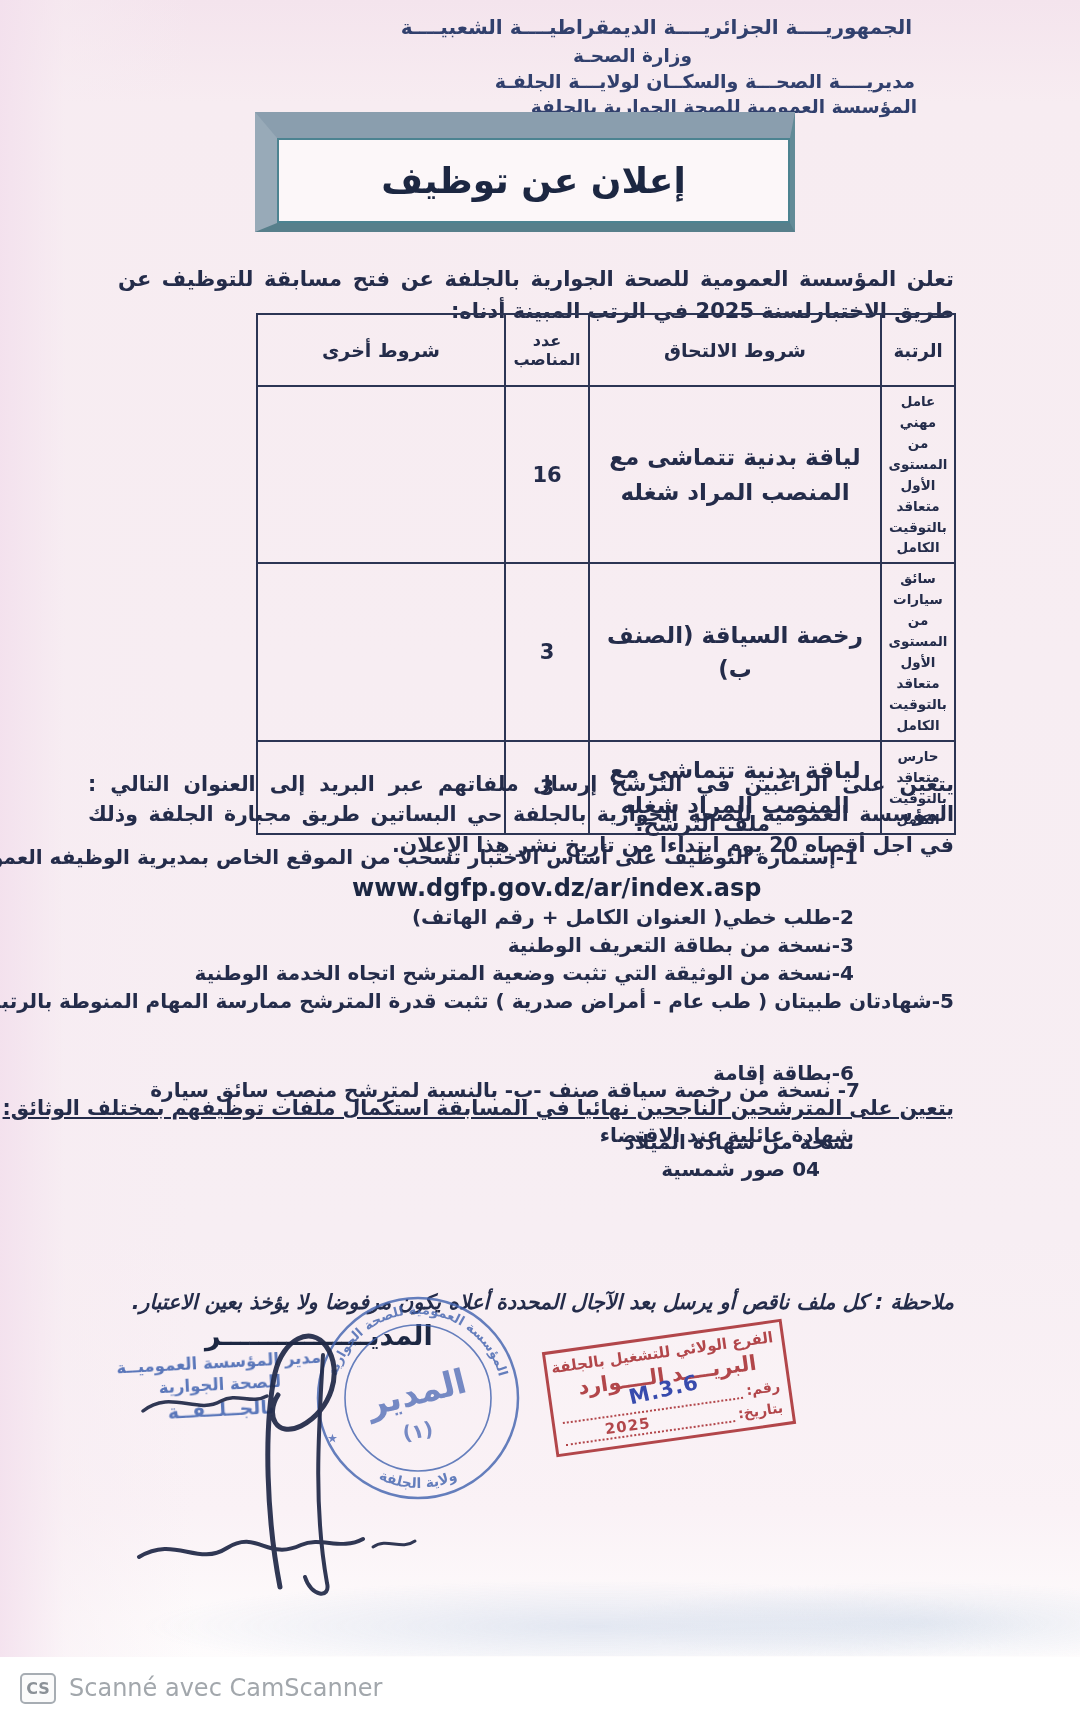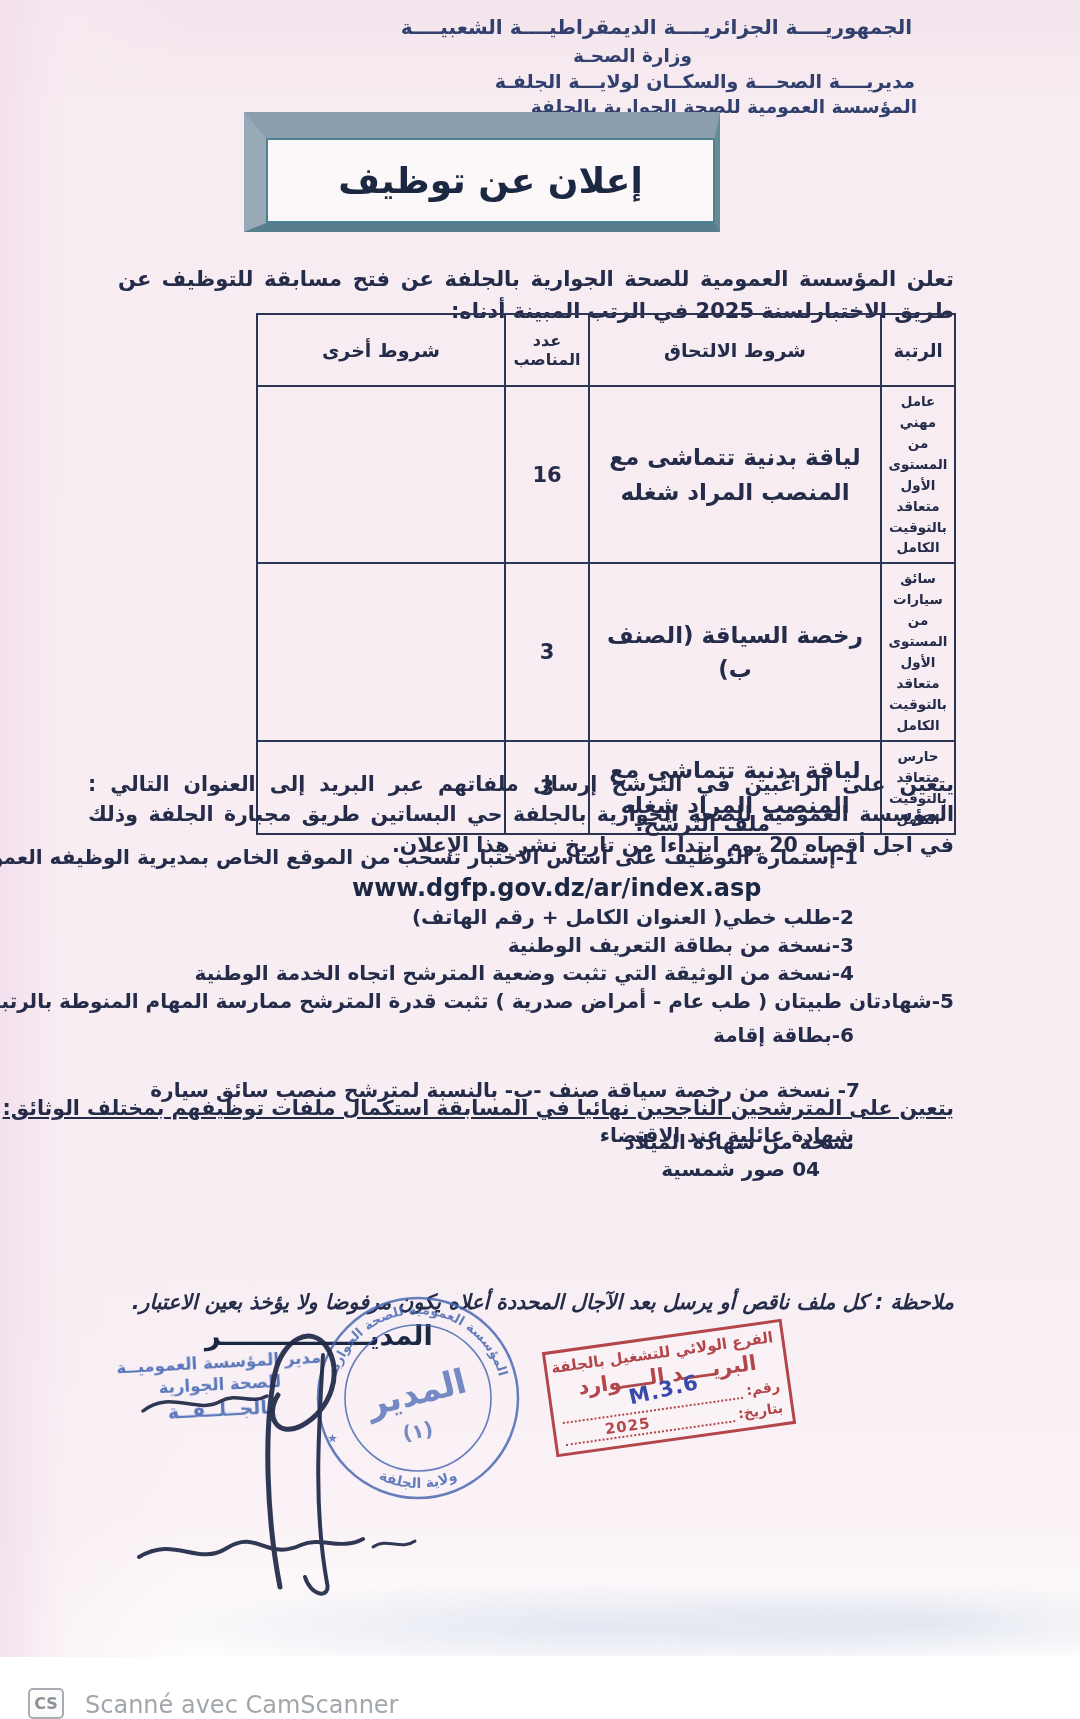--- a/index.html
+++ b/index.html
@@ -14,21 +14,21 @@
   }
   .u{text-decoration:underline;}
   
   .hline{position:absolute; font-weight:bold; color:#31406d; white-space:nowrap;}
   .hl1{top:15px;  right:168px; font-size:20px;}
   .hl2{top:45px;  right:388px; font-size:18.5px;}
   .hl3{top:70px;  right:165px; font-size:19px;}
   .hl4{top:96px;  right:163px; font-size:18.5px;}
   
   .title-frame{
-    position:absolute; left:244px; top:112px; width:476px; height:120px; box-sizing:border-box;
+    position:absolute; left:255px; top:112px; width:540px; height:120px; box-sizing:border-box;
     border-top:26px solid #8a9eae; border-left:22px solid #98aab8;
     border-right:5px solid #628b97; border-bottom:9px solid #577f8b;
     background:#fcf7f9;
   }
   .title-inner{
     width:100%; height:100%; box-sizing:border-box; border:2px solid #4c8391;
     display:flex; align-items:center; justify-content:center;
   }
   .title-text{font-size:36px; font-weight:bold; color:#1c2742; letter-spacing:1px;}
   
@@ -58,21 +58,21 @@
   
   .line{position:absolute; font-weight:bold; font-size:20px; white-space:nowrap; color:#242c4a;}
   .dossier-heading{top:812px; right:310px; font-size:21px;}
   .item1{top:845px; right:222px;}
   .url{position:absolute; top:874px; left:352px; width:346px; text-align:center; direction:ltr;
        font-weight:bold; font-size:24px; color:#1c2742;}
   .i2{top:905px; right:226px;}
   .i3{top:933px; right:226px;}
   .i4{top:961px; right:226px;}
   .i5{top:989px; right:126px;}
-  .i6{top:1023px; right:226px;margin-left:33px;}
+  .i6{top:1061px; right:226px;margin-left:33px;}
   .i7{top:1078px; right:220px;}
   .finalists-heading{top:1096px; right:126px; font-size:20.5px;}
   .f1{top:1130px; right:226px;}
   .f2{top:1157px; right:260px;}
   .f3{top:1123px; right:226px;}
   
   .director-label{position:absolute; left:205px; top:1320px; font-size:27px; font-weight:bold; color:#1c2742; white-space:nowrap;}
   .blue-stamp-text{
     position:absolute; left:92px; top:1352px; width:256px; transform:rotate(-3deg);
     color:#3f62b0; font-weight:bold; text-align:center; opacity:.85; line-height:1.35;
@@ -99,21 +99,21 @@
   
   .smudge{
     position:absolute; left:0; right:0; top:1582px; height:74px; pointer-events:none;
     background:
       radial-gradient(60% 90% at 55% 60%, rgba(170,190,220,.45), rgba(170,190,220,0) 70%),
       radial-gradient(40% 80% at 85% 55%, rgba(160,185,215,.35), rgba(160,185,215,0) 70%);
     opacity:.7;
   }
   .scanner-bar{
     position:absolute; left:0; right:0; bottom:0; height:62px; background:#ffffff;
-    display:flex; align-items:flex-end; gap:21px; padding-left:28px; direction:ltr;
+    display:flex; align-items:center; gap:13px; padding-left:20px; direction:ltr;
   }
   .cs-logo{
     width:36px; height:31px; border:2px solid #a7adb3; border-radius:5px; box-sizing:border-box;
     display:flex; align-items:center; justify-content:center;
     color:#8b9197; font-size:16px; font-weight:bold; background:#fbfbfb;
   }
   .cs-text{color:#a2a7ac; font-size:24px;}
 </style>
 </head>
 <body>

